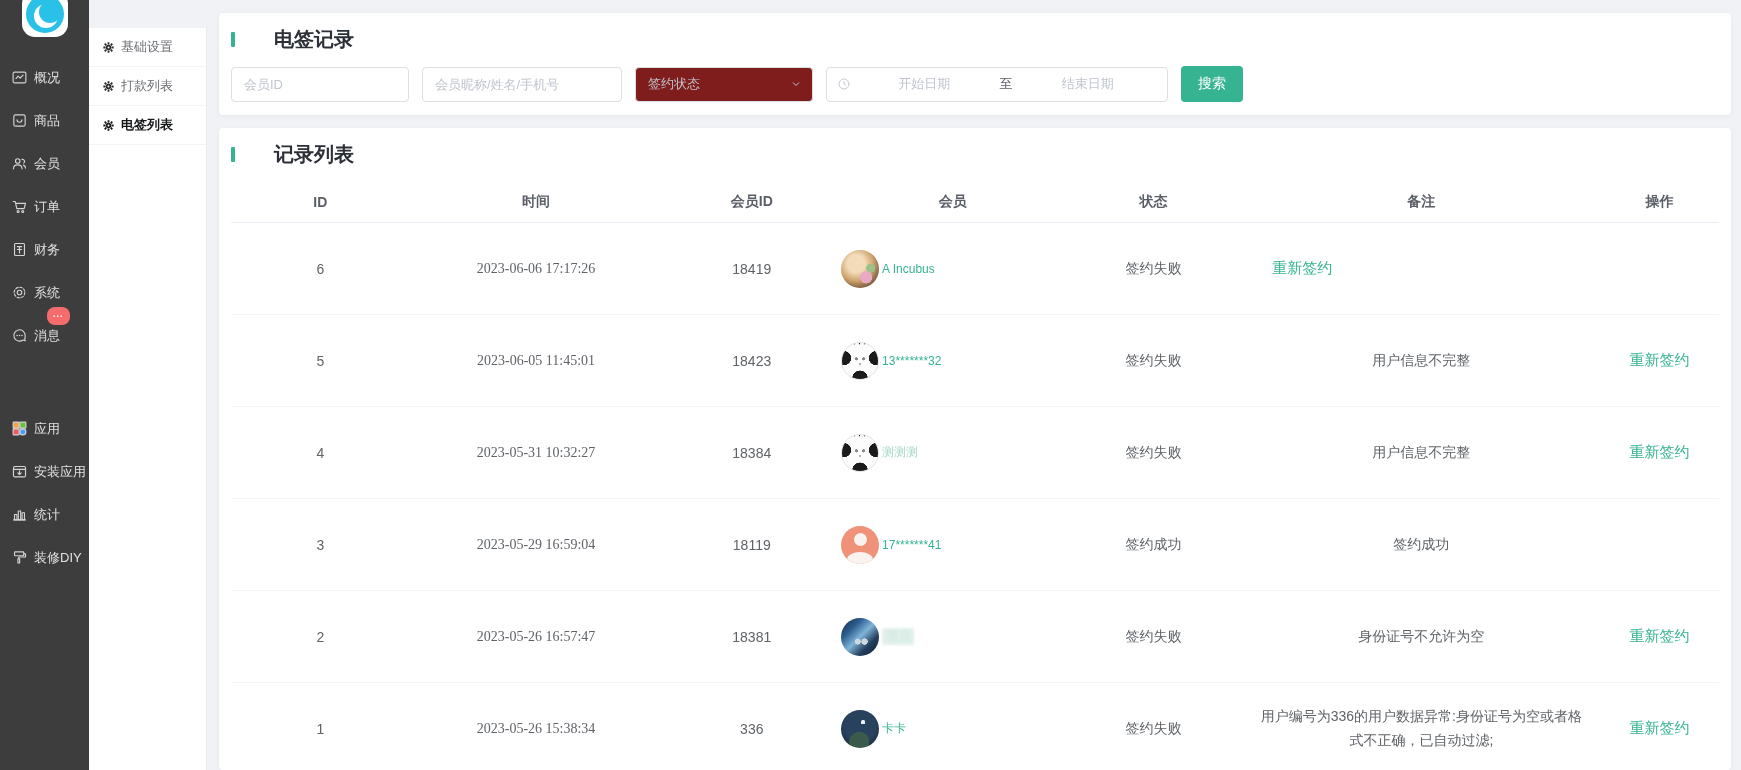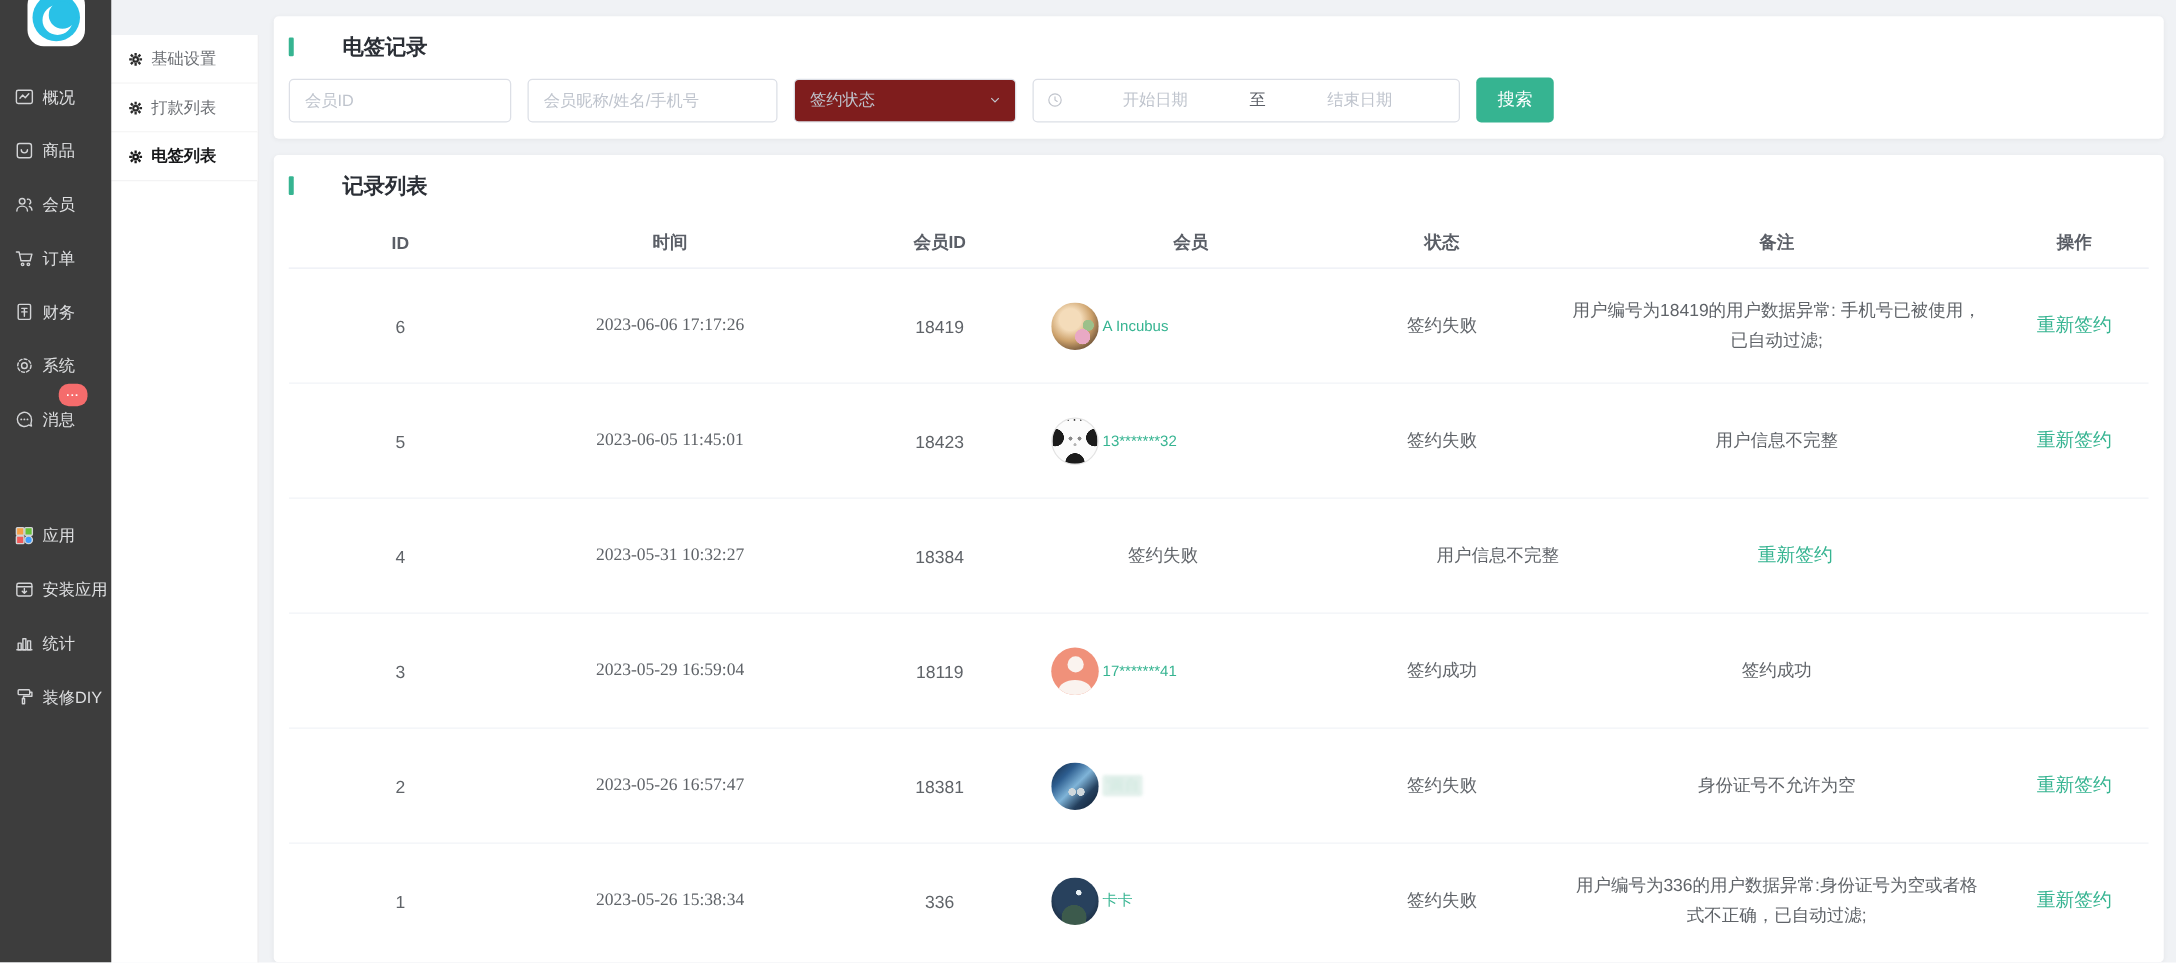--- a/index.html
+++ b/index.html
@@ -64,21 +64,21 @@
   .sub-item.active { color: #17181a; font-weight: bold; }
 
   
   .main { flex: 1; height: 770px; padding: 13px 10px 0 12px; display: flex; flex-direction: column; gap: 13px; overflow: hidden; }
   .card {
     background: #ffffff; border-radius: 4px; box-shadow: 0 1px 4px rgba(0,0,0,0.05);
     padding: 13px 12px;
   }
   .block-title { display: flex; align-items: center; gap: 7px; margin-bottom: 13px; }
   .block-title .bar { width: 4px; height: 15px; background: #36b491; border-radius: 1px; }
-  .block-title .txt { font-size: 17px; font-weight: bold; color: #2b2f36; padding-left: 32px; }
+  .block-title .txt { font-size: 20px; font-weight: bold; color: #2b2f36; padding-left: 32px; }
 
   
   .filters { display: flex; align-items: center; gap: 13px; }
   .f-input {
     height: 35px; border: 1px solid #dcdfe6; border-radius: 4px; padding: 0 12px;
     font-size: 13px; color: #606266; font-family: inherit; outline: none; background: #fff;
   }
   .f-input::placeholder { color: #bfc4cd; }
   .w-id { width: 178px; }
   .w-nick { width: 200px; }
@@ -354,23 +354,20 @@
           <div class="td c-id">6</div>
           <div class="td c-time">2023-06-06 17:17:26</div>
           <div class="td c-mid">18419</div>
           <div class="td c-member">
             <div class="member-cell">
               <span class="avatar av-dog"></span>
               <a class="member-name">A Incubus</a>
             </div>
           </div>
           <div class="td c-status">签约失败</div>
-          <div class="td c-remark">
-            <div class="remark-txt">用户编号为18419的用户数据异常: 手机号已被使用，已自动过滤;</div>
-          </div>
           <div class="td c-action">
             <a class="action-link">重新签约</a>
           </div>
         </div>
 
         <div class="trow">
           <div class="td c-id">5</div>
           <div class="td c-time">2023-06-05 11:45:01</div>
           <div class="td c-mid">18423</div>
           <div class="td c-member">
@@ -385,20 +382,26 @@
           </div>
           <div class="td c-action">
             <a class="action-link">重新签约</a>
           </div>
         </div>
 
         <div class="trow">
           <div class="td c-id">4</div>
           <div class="td c-time">2023-05-31 10:32:27</div>
           <div class="td c-mid">18384</div>
+          <div class="td c-member">
+            <div class="member-cell">
+              <span class="avatar av-panda"></span>
+              <a class="member-name faded">测测测</a>
+            </div>
+          </div>
           <div class="td c-status">签约失败</div>
           <div class="td c-remark">
             <div class="remark-txt">用户信息不完整</div>
           </div>
           <div class="td c-action">
             <a class="action-link">重新签约</a>
           </div>
         </div>
 
         <div class="trow">

